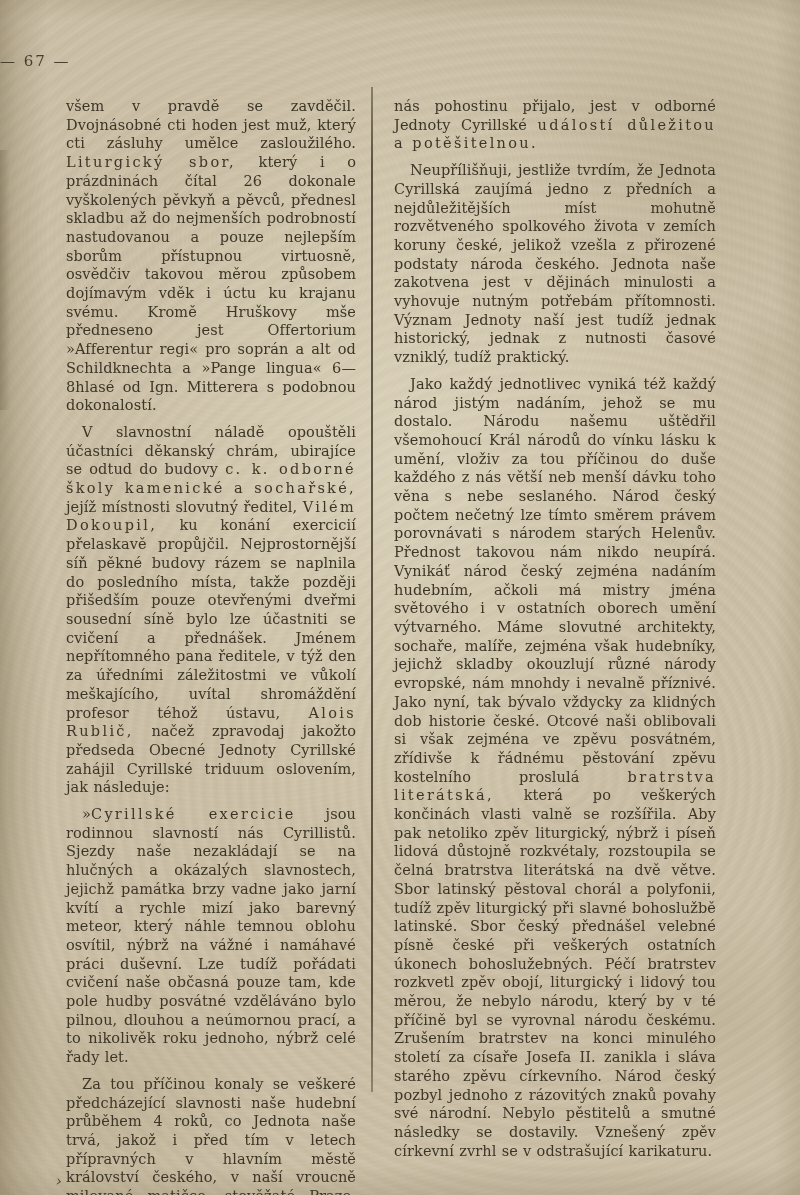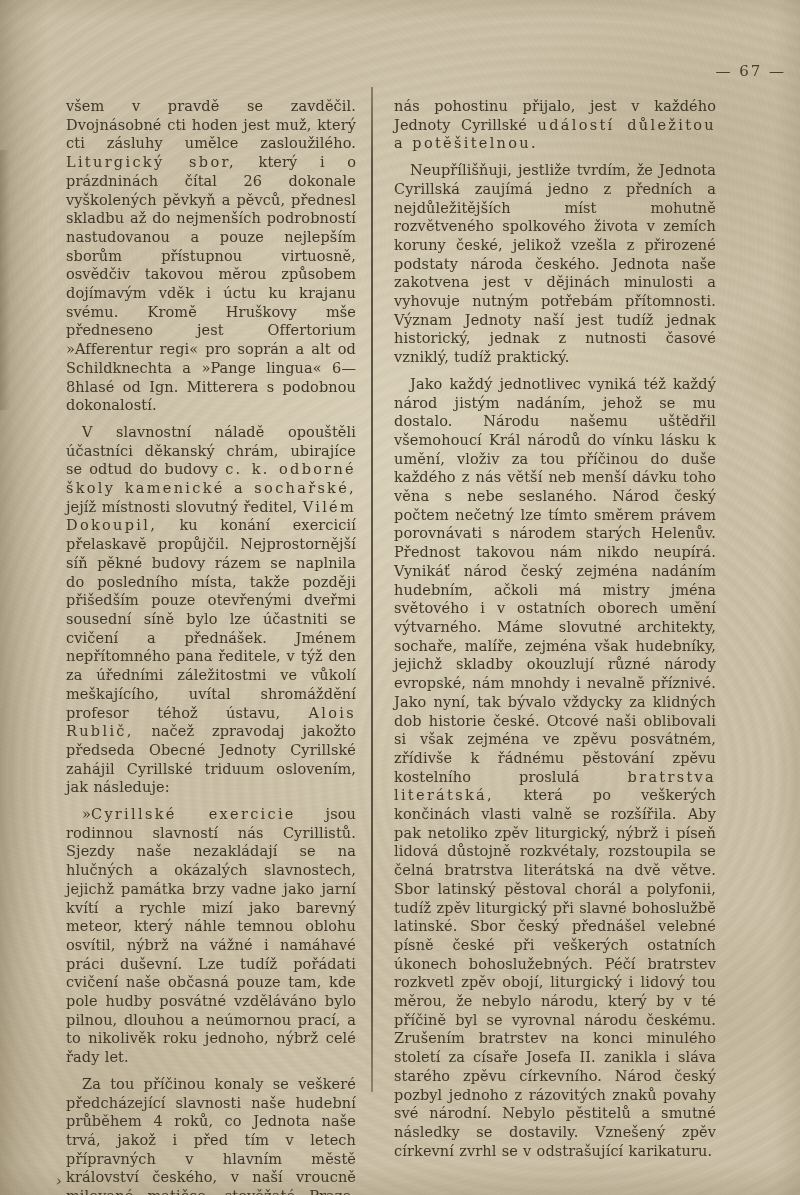--- a/index.html
+++ b/index.html
@@ -24,24 +24,24 @@
       linear-gradient(270deg, rgba(110,95,66,0.16) 0px, rgba(110,95,66,0.0) 26px),
       linear-gradient(0deg, rgba(110,95,66,0.18) 0px, rgba(110,95,66,0.0) 30px),
       linear-gradient(180deg, rgba(110,95,66,0.12) 0px, rgba(110,95,66,0.0) 22px),
       repeating-radial-gradient(circle at 30% 20%, rgba(120,105,75,0.05) 0px, rgba(0,0,0,0) 3px, rgba(120,105,75,0.04) 6px, rgba(0,0,0,0) 9px),
       repeating-radial-gradient(circle at 70% 65%, rgba(255,248,230,0.05) 0px, rgba(0,0,0,0) 4px, rgba(120,105,75,0.05) 8px, rgba(0,0,0,0) 12px);
     font-family: "DejaVu Serif", "Liberation Serif", serif;
     color: #3d3627;
   }
   .page-number {
     position: absolute;
-    top: 62px;
+    top: 52px;
     left: 0;
     width: 786px;
-    text-align: right;
+    text-align: left;
     font-size: 15px;
     letter-spacing: 2px;
     color: #453d2d;
   }
   .column {
     position: absolute;
     top: 89px;
     text-align: justify;
     font-size: 14.5px;
     line-height: 18.7px;
@@ -97,19 +97,19 @@
       <p><span>všem v pravdě se zavděčil. Dvojnásobné cti hoden jest muž, který cti zásluhy umělce zasloužilého. </span><span class="sperr">Liturgický sbor,</span><span> který i o prázdninách čítal 26 dokonale vyškolených pěvkyň a pěvců, přednesl skladbu až do nejmenších podrobností nastudovanou a pouze nejlepším sborům přístupnou virtuosně, osvědčiv takovou měrou způsobem dojímavým vděk i úctu ku krajanu svému. Kromě Hruškovy mše předneseno jest Offertorium »Afferentur regi« pro soprán a alt od Schildknechta a »Pange lingua« 6—8hlasé od Ign. Mitterera s podobnou dokonalostí.</span></p>
       <p class="indent"><span>V slavnostní náladě opouštěli účastníci děkanský chrám, ubirajíce se odtud do budovy </span><span class="sperr">c. k. odborné školy kamenické a sochařské,</span><span> jejíž místnosti slovutný ředitel, </span><span class="sperr">Vilém Dokoupil,</span><span> ku konání exercicií přelaskavě propůjčil. Nejprostornější síň pěkné budovy rázem se naplnila do posledního místa, takže později přišedším pouze otevřenými dveřmi sousední síně bylo lze účastniti se cvičení a přednášek. Jménem nepřítomného pana ředitele, v týž den za úředními záležitostmi ve vůkolí meškajícího, uvítal shromáždění profesor téhož ústavu, </span><span class="sperr">Alois Rublič,</span><span> načež zpravodaj jakožto předseda Obecné Jednoty Cyrillské zahájil Cyrillské triduum oslovením, jak následuje:</span></p>
       <p class="indent gap"><span>»</span><span class="sperr">Cyrillské exercicie</span><span> jsou rodinnou slavností nás Cyrillistů. Sjezdy naše nezakládají se na hlučných a okázalých slavnostech, jejichž památka brzy vadne jako jarní kvítí a rychle mizí jako barevný meteor, který náhle temnou oblohu osvítil, nýbrž na vážné i namáhavé práci duševní. Lze tudíž pořádati cvičení naše občasná pouze tam, kde pole hudby posvátné vzděláváno bylo pilnou, dlouhou a neúmornou prací, a to nikolivěk roku jednoho, nýbrž celé řady let.</span></p>
       <p class="indent"><span>Za tou příčinou konaly se veškeré předcházející slavnosti naše hudební průběhem 4 roků, co Jednota naše trvá, jakož i před tím v letech přípravných v hlavním městě království českého, v naší vroucně milované matičce, stověžaté Praze, jedna z nich pak v hlavním městě markrabství moravského, v Brně.</span></p>
       <p class="indent"><span>Že dnes po 16letém trvání Obecné Jednoty Cyrillské, jíž předcházela rovněž tak dlouhá doba přípravná, bylo lze shromážditi se nám poprvé daleko od Prahy a Brna, v městě Hořicích, které</span></p>
     </div>
 
   <div class="divider-rule"></div>
 
   <div class="column column-right">
-      <p><span>nás pohostinu přijalo, jest v každého Jednoty Cyrillské </span><span class="sperr">událostí důležitou a potěšitelnou.</span></p>
+      <p><span>nás pohostinu přijalo, jest v odborné Jednoty Cyrillské </span><span class="sperr">událostí důležitou a potěšitelnou.</span></p>
       <p class="indent gap"><span>Neupřílišňuji, jestliže tvrdím, že Jednota Cyrillská zaujímá jedno z předních a nejdůležitějších míst mohutně rozvětveného spolkového života v zemích koruny české, jelikož vzešla z přirozené podstaty národa českého. Jednota naše zakotvena jest v dějinách minulosti a vyhovuje nutným potřebám přítomnosti. Význam Jednoty naší jest tudíž jednak historický, jednak z nutnosti časové vzniklý, tudíž praktický.</span></p>
       <p class="indent gap"><span>Jako každý jednotlivec vyniká též každý národ jistým nadáním, jehož se mu dostalo. Národu našemu uštědřil všemohoucí Král národů do vínku lásku k umění, vloživ za tou příčinou do duše každého z nás větší neb menší dávku toho věna s nebe seslaného. Národ český počtem nečetný lze tímto směrem právem porovnávati s národem starých Helenův. Přednost takovou nám nikdo neupírá. Vynikáť národ český zejména nadáním hudebním, ačkoli má mistry jména světového i v ostatních oborech umění výtvarného. Máme slovutné architekty, sochaře, malíře, zejména však hudebníky, jejichž skladby okouzlují různé národy evropské, nám mnohdy i nevalně příznivé. Jako nyní, tak bývalo vždycky za klidných dob historie české. Otcové naši oblibovali si však zejména ve zpěvu posvátném, zřídivše k řádnému pěstování zpěvu kostelního proslulá </span><span class="sperr">bratrstva literátská,</span><span> která po veškerých končinách vlasti valně se rozšířila. Aby pak netoliko zpěv liturgický, nýbrž i píseň lidová důstojně rozkvétaly, rozstoupila se čelná bratrstva literátská na dvě větve. Sbor latinský pěstoval chorál a polyfonii, tudíž zpěv liturgický při slavné bohoslužbě latinské. Sbor český přednášel velebné písně české při veškerých ostatních úkonech bohoslužebných. Péčí bratrstev rozkvetl zpěv obojí, liturgický i lidový tou měrou, že nebylo národu, který by v té příčině byl se vyrovnal národu českému. Zrušením bratrstev na konci minulého století za císaře Josefa II. zanikla i sláva starého zpěvu církevního. Národ český pozbyl jednoho z rázovitých znaků povahy své národní. Nebylo pěstitelů a smutné následky se dostavily. Vznešený zpěv církevní zvrhl se v odstrašující karikaturu.</span></p>
     </div>
 
   <div class="edge-mark-bottom-left">›</div>
 </div>
 
 </body></html>

